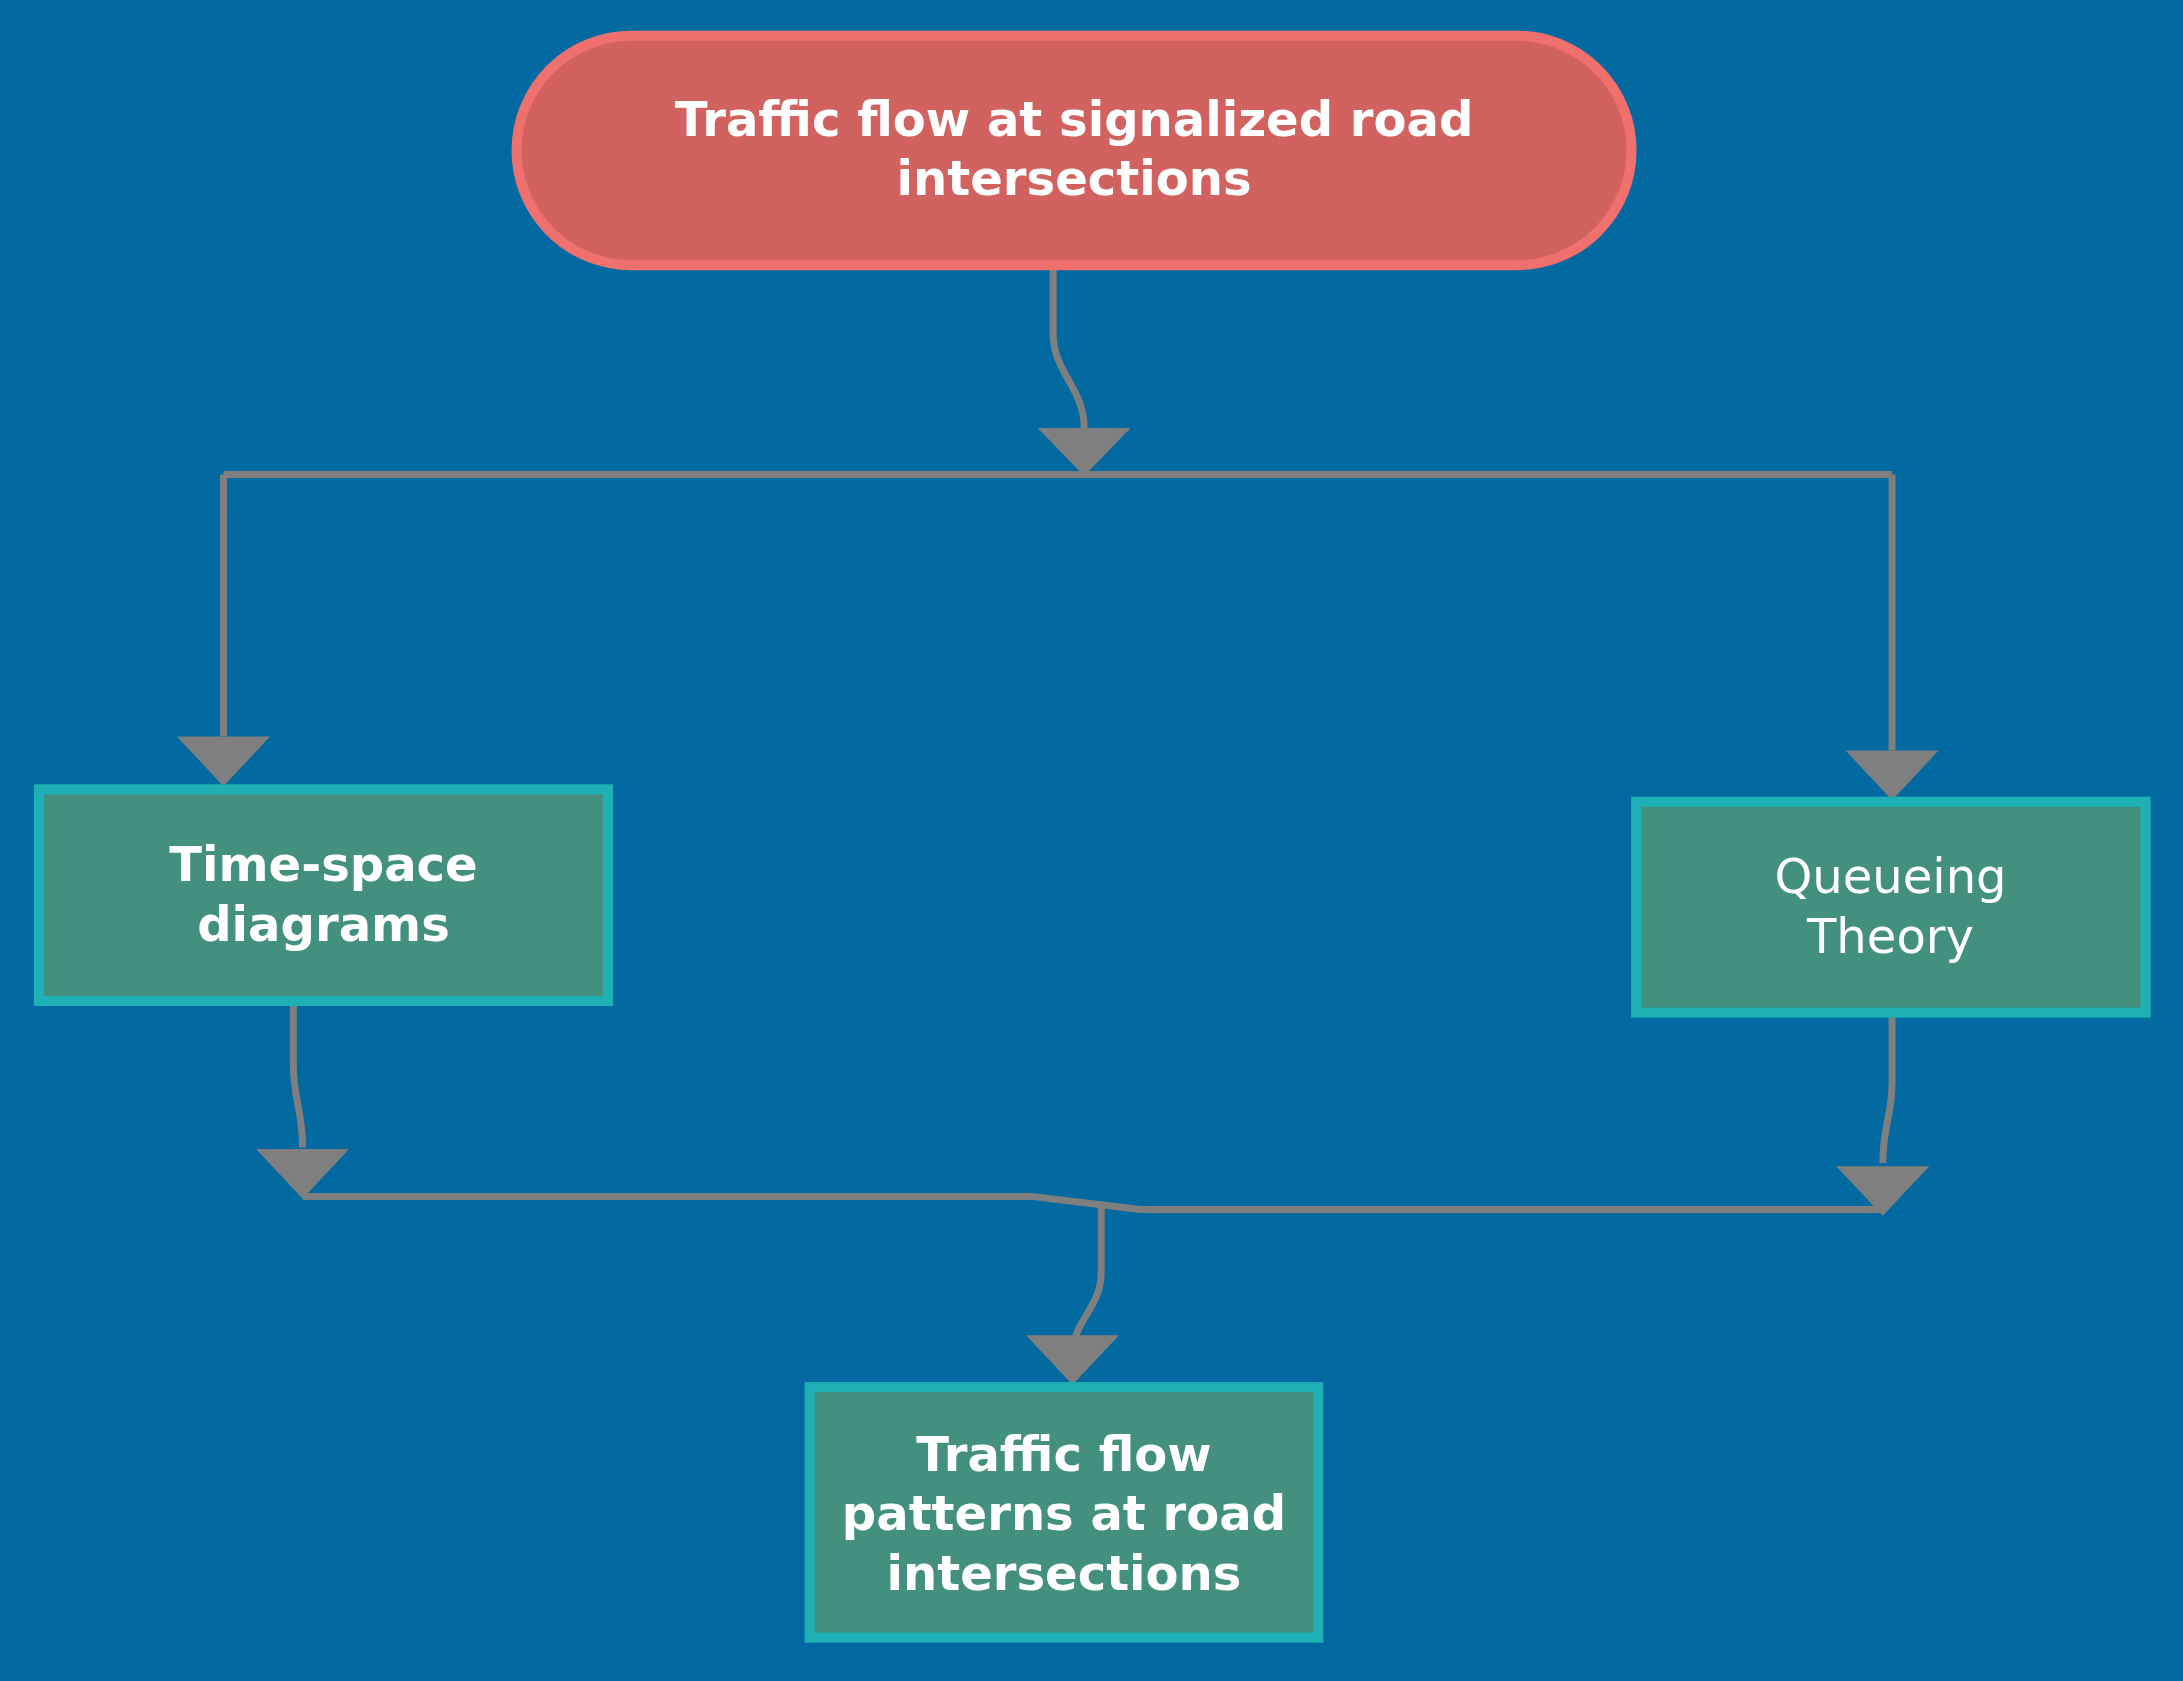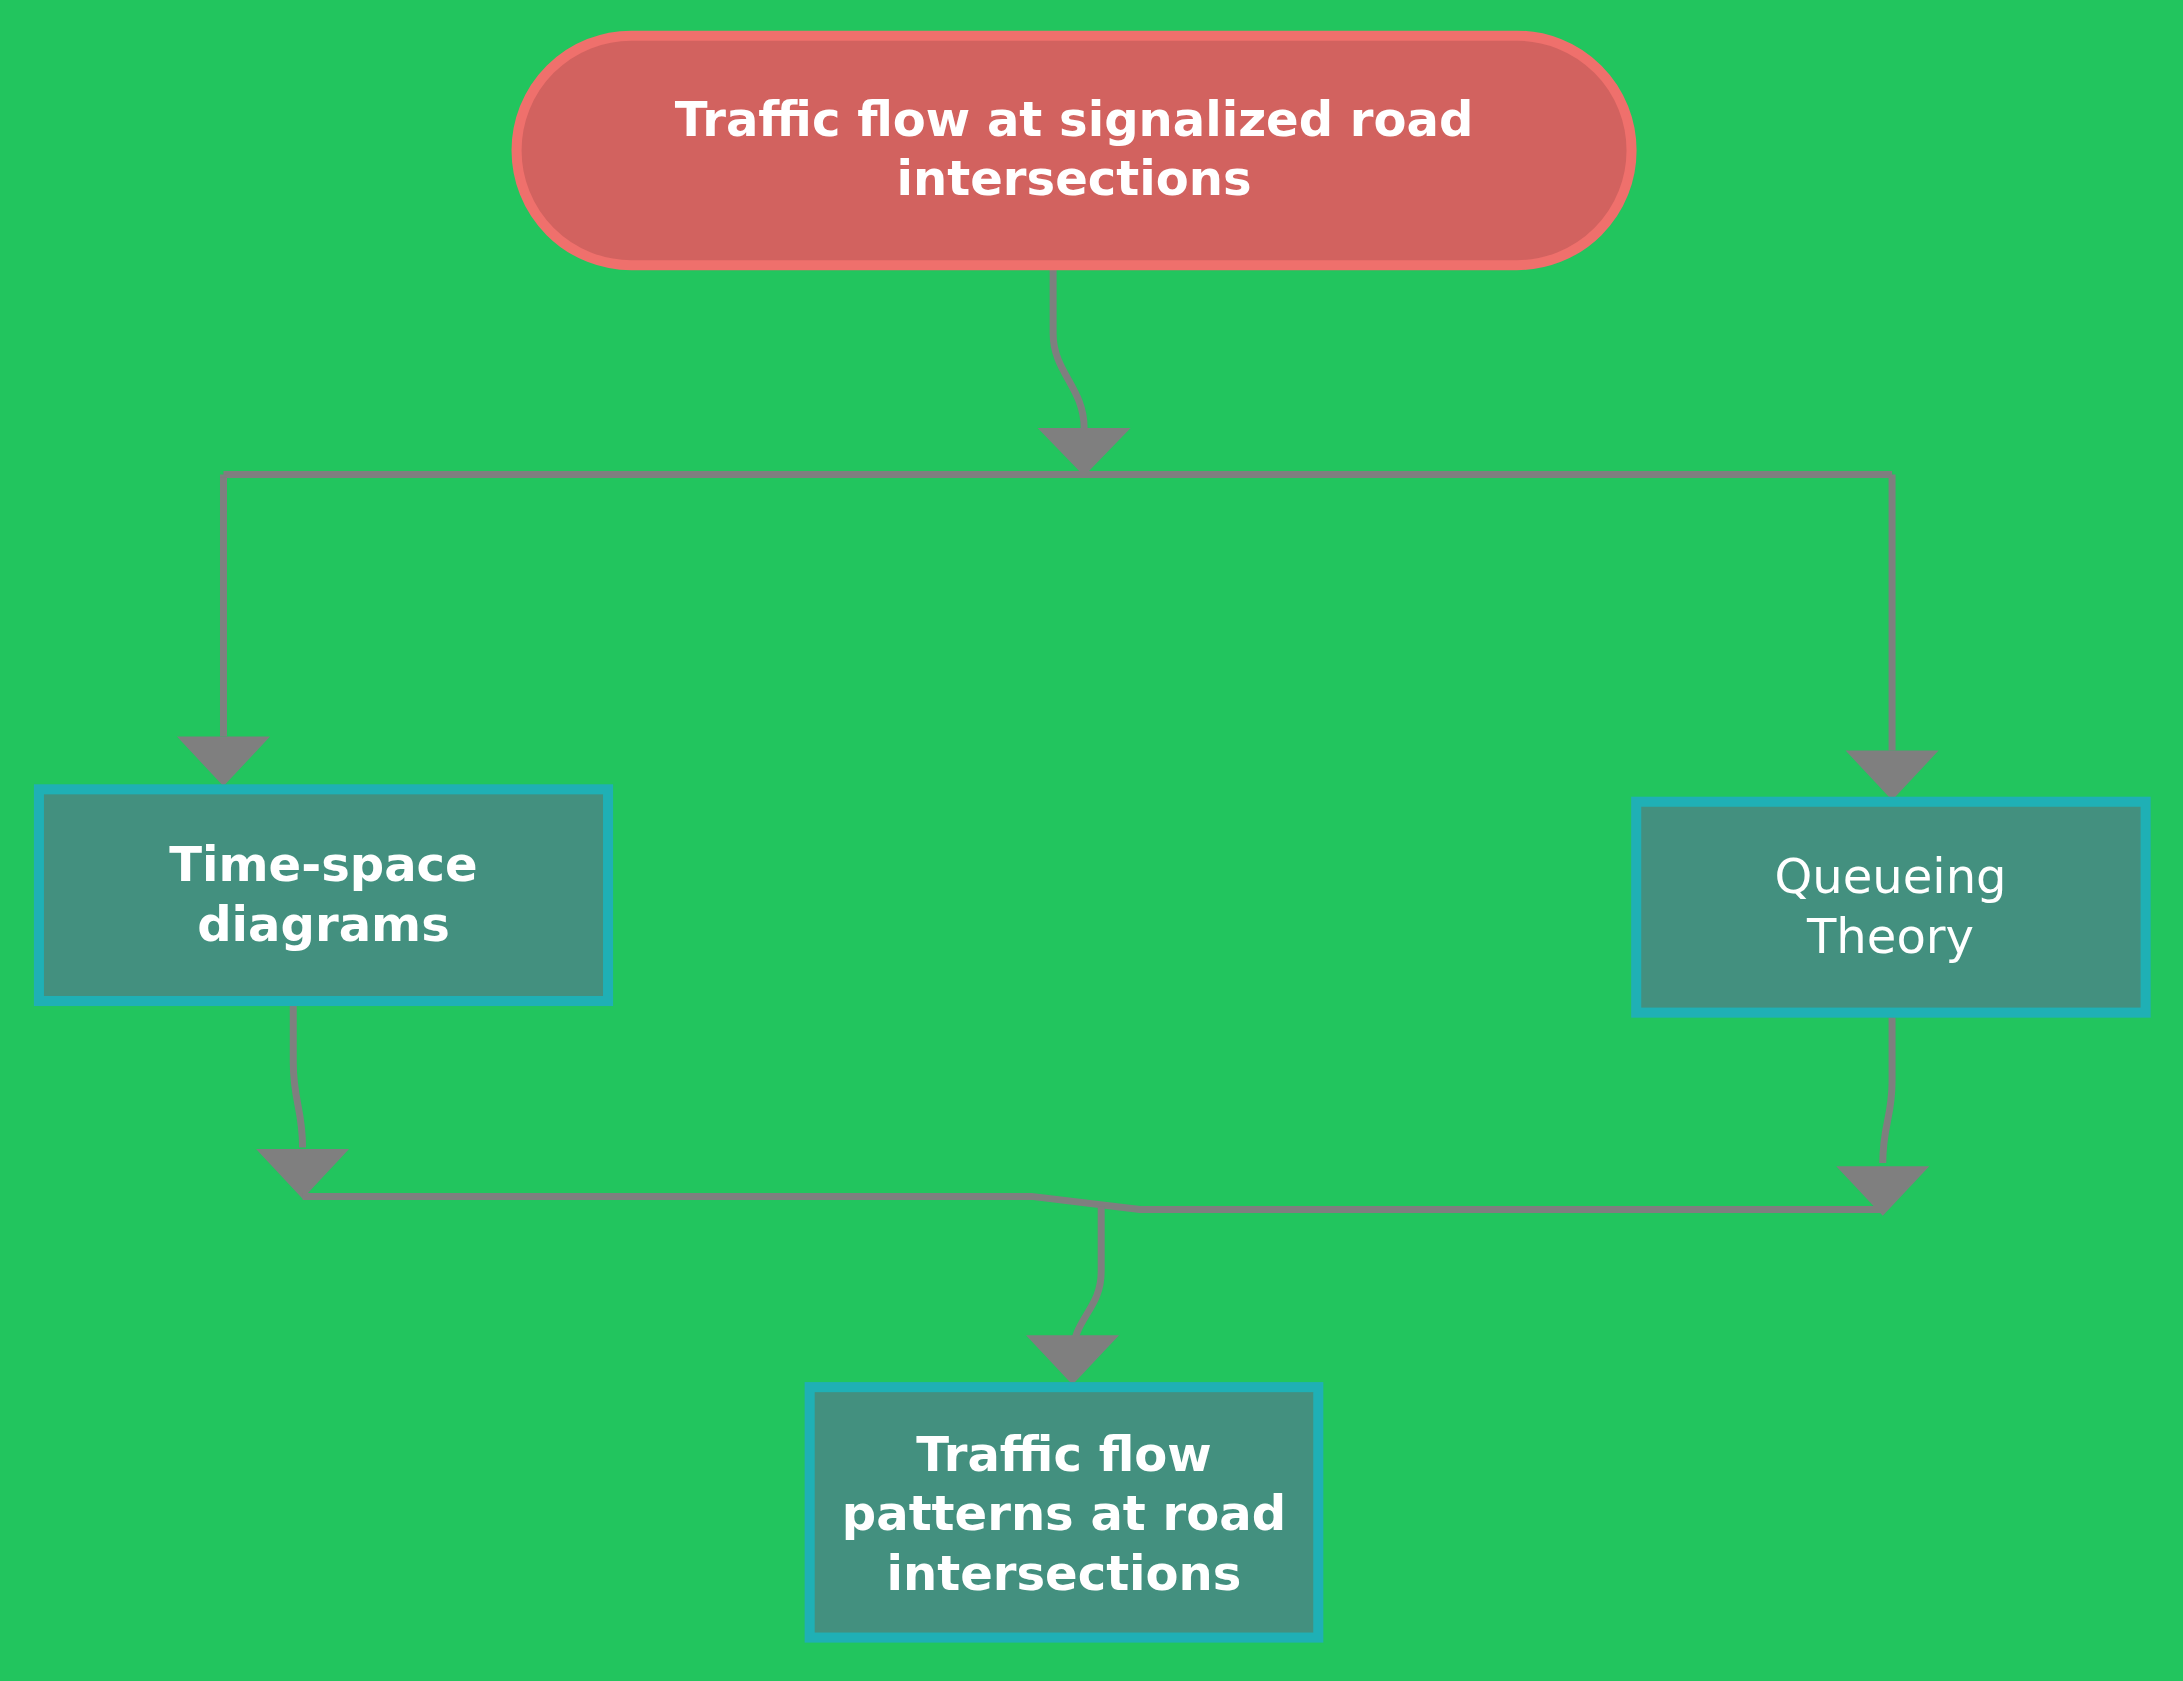--- a/index.html
+++ b/index.html
@@ -10,21 +10,21 @@
   body {
     width: 2183px;
     height: 1681px;
     overflow: hidden;
     font-family: "DejaVu Sans", "Liberation Sans", sans-serif;
   }
   #flowchart {
     position: relative;
     width: 2183px;
     height: 1681px;
-    background: #22c55e;
+    background: #0369a1;
   }
   #flowchart svg {
     position: absolute;
     top: 0;
     left: 0;
     width: 2183px;
     height: 1681px;
     display: block;
   }
   .edge-path {

